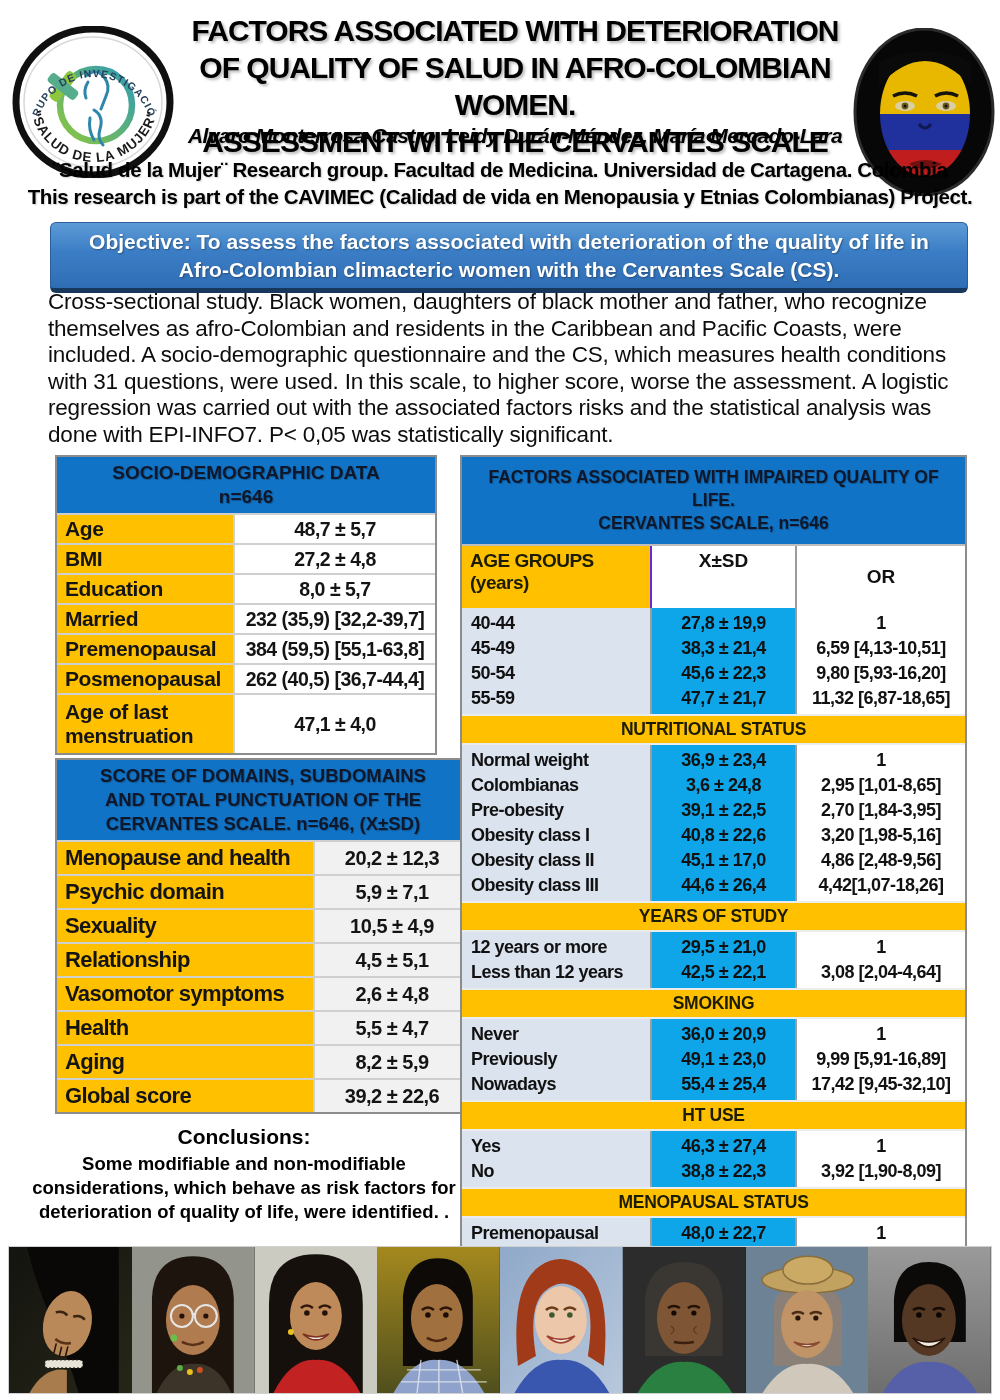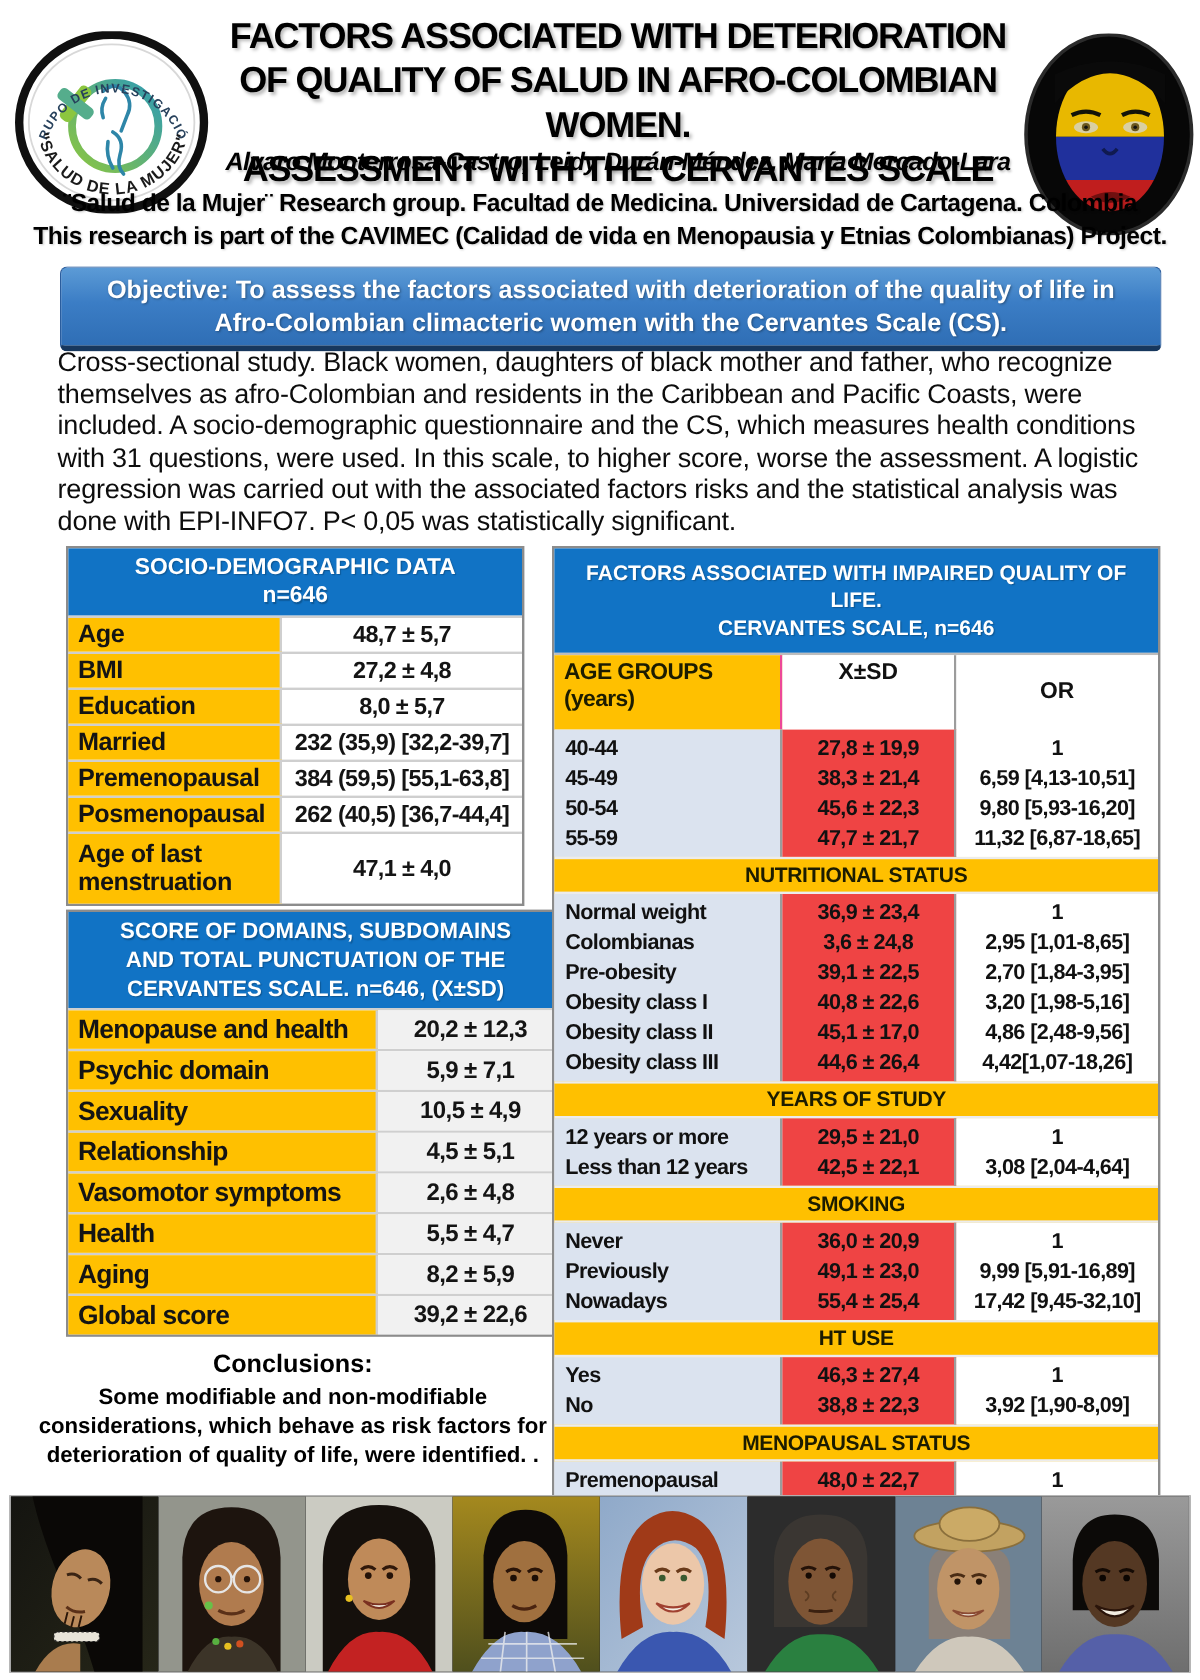--- a/index.html
+++ b/index.html
@@ -29,21 +29,21 @@
     border:1px solid #2a5d9e;border-bottom:5px solid #17375D;
     color:#fff;font-weight:bold;font-size:21px;line-height:28px;text-align:center;
     padding:5px 38px 4px;text-shadow:1px 1px 2px rgba(0,0,0,.35);}
 
   
   .methods{left:48px;top:289px;width:924px;font-size:22.5px;line-height:26.5px;
     color:#0d0d0d;letter-spacing:-0.2px;text-align:left;}
 
   
   .tbl{border:2px solid #8c8c8c;background:#fff;}
-  .tbl-head{background:#1173C5;color:#ffffff;font-weight:bold;text-align:center;
+  .tbl-head{background:#1173C5;color:#0f172a;font-weight:bold;text-align:center;
     text-shadow:1px 1px 1px rgba(0,0,0,.25);}
 
   
   .socio{left:55px;top:455px;width:382px;}
   .socio .tbl-head{font-size:19px;line-height:24px;padding:4px 2px;}
   .trow{display:flex;border-top:2px solid #cfcfcf;}
   .trow .lbl{width:178px;background:#FFC000;font-weight:bold;font-size:21px;
     line-height:24px;padding:2px 2px 2px 8px;border-right:2px solid #cfcfcf;
     display:flex;align-items:center;color:#141414;letter-spacing:-0.4px;}
   .trow .val{flex:1;font-weight:bold;font-size:19.5px;display:flex;align-items:center;
@@ -61,29 +61,29 @@
   
   .concl{left:28px;top:1124px;width:432px;text-align:center;color:#000;}
   .concl .c-head{font-weight:bold;font-size:21px;line-height:26px;}
   .concl .c-text{font-weight:bold;font-size:18.5px;line-height:24px;margin-top:2px;padding:0 4px;}
 
   
   .factors{left:460px;top:455px;width:507px;}
   .factors .tbl-head{font-size:17.5px;line-height:23px;padding:9px 8px;}
   .fcolhead{display:flex;border-top:2px solid #bdbdbd;}
   .fcolhead .h1{width:190px;background:#FFC000;font-weight:bold;font-size:19px;
-    color:#1c1c00;padding:4px 0 4px 8px;border-right:2px solid #ec4899;letter-spacing:-0.5px;}
+    color:#1c1c00;padding:4px 0 4px 8px;border-right:2px solid #6d28d9;letter-spacing:-0.5px;}
   .fcolhead .h2{width:145px;background:#fff;font-weight:bold;font-size:19px;text-align:center;
     padding:4px 0;border-right:2px solid #9c9c9c;color:#111;}
   .fcolhead .h3{flex:1;background:#fff;font-weight:bold;font-size:19px;text-align:center;
     padding:20px 0;color:#111;}
   .fsec{display:flex;}
   .fc{padding:3px 0;}
   .fc.c1{width:190px;background:#DBE3EF;border-right:2px solid #9c9c9c;}
-  .fc.c2{width:145px;background:#ef4444;border-right:2px solid #9c9c9c;text-align:center;}
+  .fc.c2{width:145px;background:#0ea5e9;border-right:2px solid #9c9c9c;text-align:center;}
   .fc.c3{flex:1;background:#fff;text-align:center;}
   .fl{height:25px;line-height:25px;font-weight:bold;font-size:18px;color:#111;
     letter-spacing:-0.5px;white-space:nowrap;}
   .fc.c1 .fl{padding-left:9px;}
   .fbanner{background:#FFC000;text-align:center;font-weight:bold;font-size:17.5px;
     color:#1c1c00;padding:3px 0;border-top:2px solid #ececec;border-bottom:2px solid #ececec;
     letter-spacing:-0.3px;}
 
   
   .photos{left:8px;top:1246px;width:984px;height:148px;display:flex;

